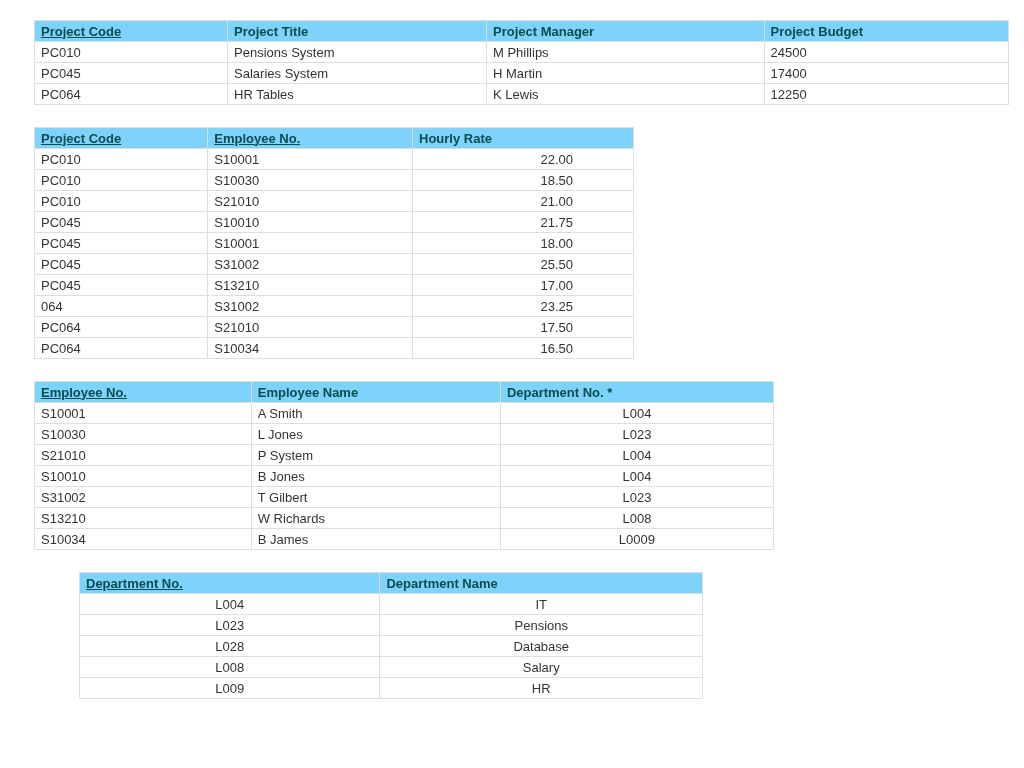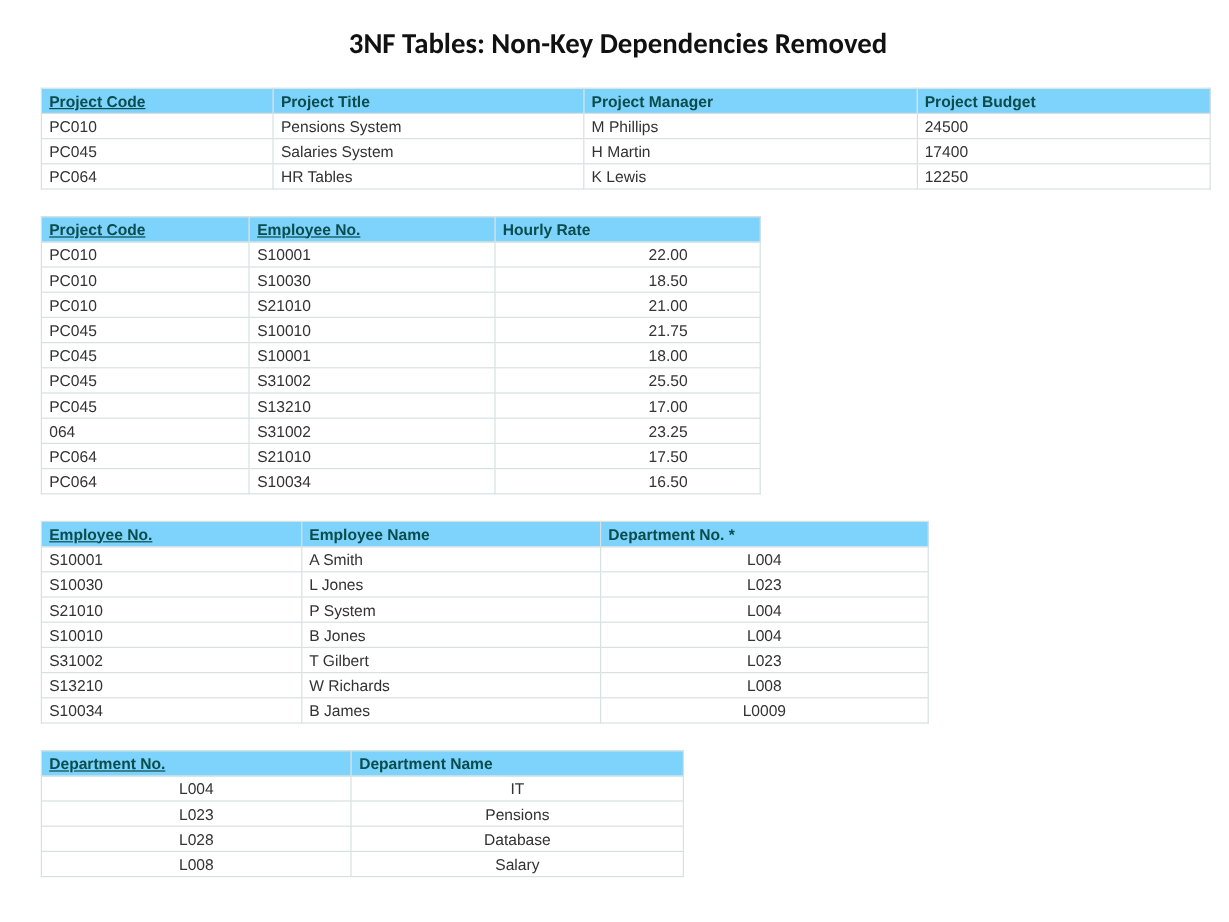--- a/index.html
+++ b/index.html
@@ -59,30 +59,29 @@
   #t2 { width: 600px; }
   #t2 th:nth-child(1), #t2 td:nth-child(1) { width: 190px; }
   #t2 th:nth-child(2), #t2 td:nth-child(2) { width: 225px; }
   #t2 th:nth-child(3), #t2 td:nth-child(3) { width: 185px; }
 
   #t3 { width: 740px; }
   #t3 th:nth-child(1), #t3 td:nth-child(1) { width: 215px; }
   #t3 th:nth-child(2), #t3 td:nth-child(2) { width: 250px; }
   #t3 th:nth-child(3), #t3 td:nth-child(3) { width: 275px; }
 
-  #t4 { width: 536px; }
+  #t4 { width: 624px; margin-left: 45px; }
   #t4 th:nth-child(1), #t4 td:nth-child(1) { width: 260px; }
   #t4 th:nth-child(2), #t4 td:nth-child(2) { width: 280px; }
 </style>
 </head>
 <body>
 
 <div class="page">
 
-  <h1 class="page-title">3NF Tables: Non-Key Dependencies Removed</h1>
 
   <table id="t1" class="data-table">
     <thead>
         <tr>
       <th class="pk">Project Code</th>
       <th>Project Title</th>
       <th>Project Manager</th>
       <th>Project Budget</th>
     </tr>
       </thead>
@@ -234,16 +233,20 @@
           <td class="center">Pensions</td>
         </tr>
       <tr>
           <td class="center">L028</td>
           <td class="center">Database</td>
         </tr>
       <tr>
           <td class="center">L008</td>
           <td class="center">Salary</td>
         </tr>
+      <tr>
+          <td class="center">L009</td>
+          <td class="center">HR</td>
+        </tr>
     </tbody>
   </table>
 
 </div>
 
 </body></html>

